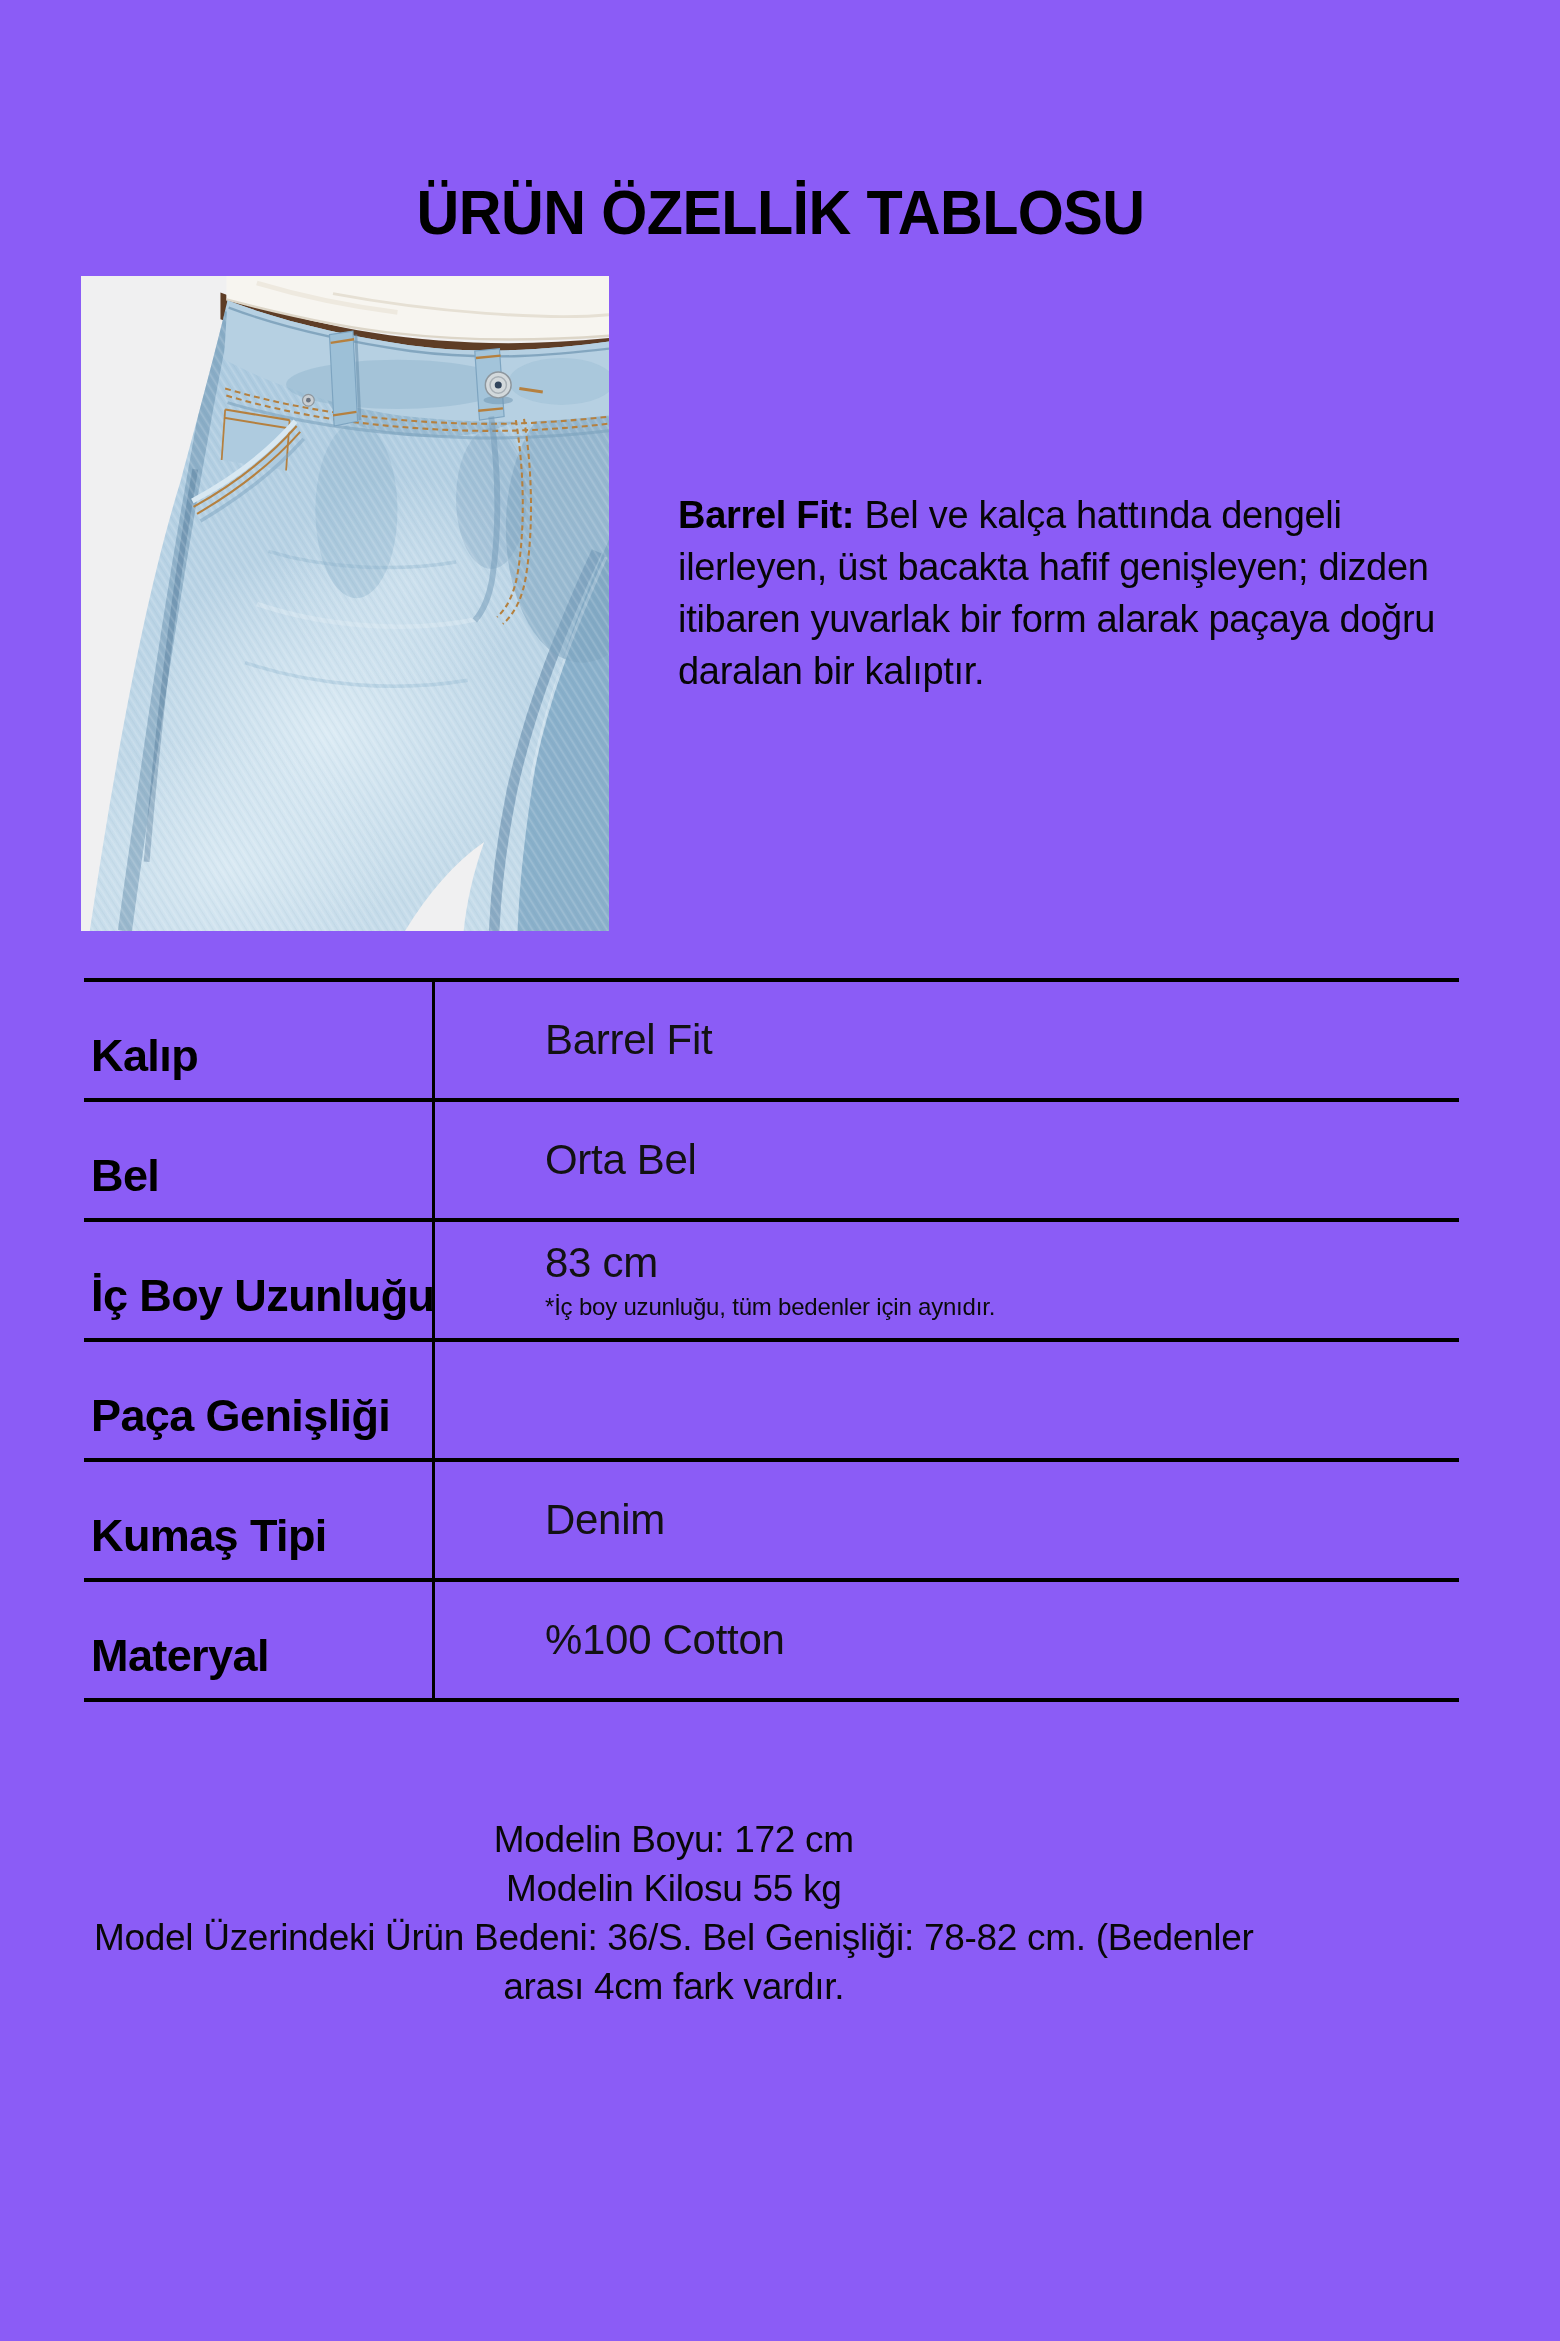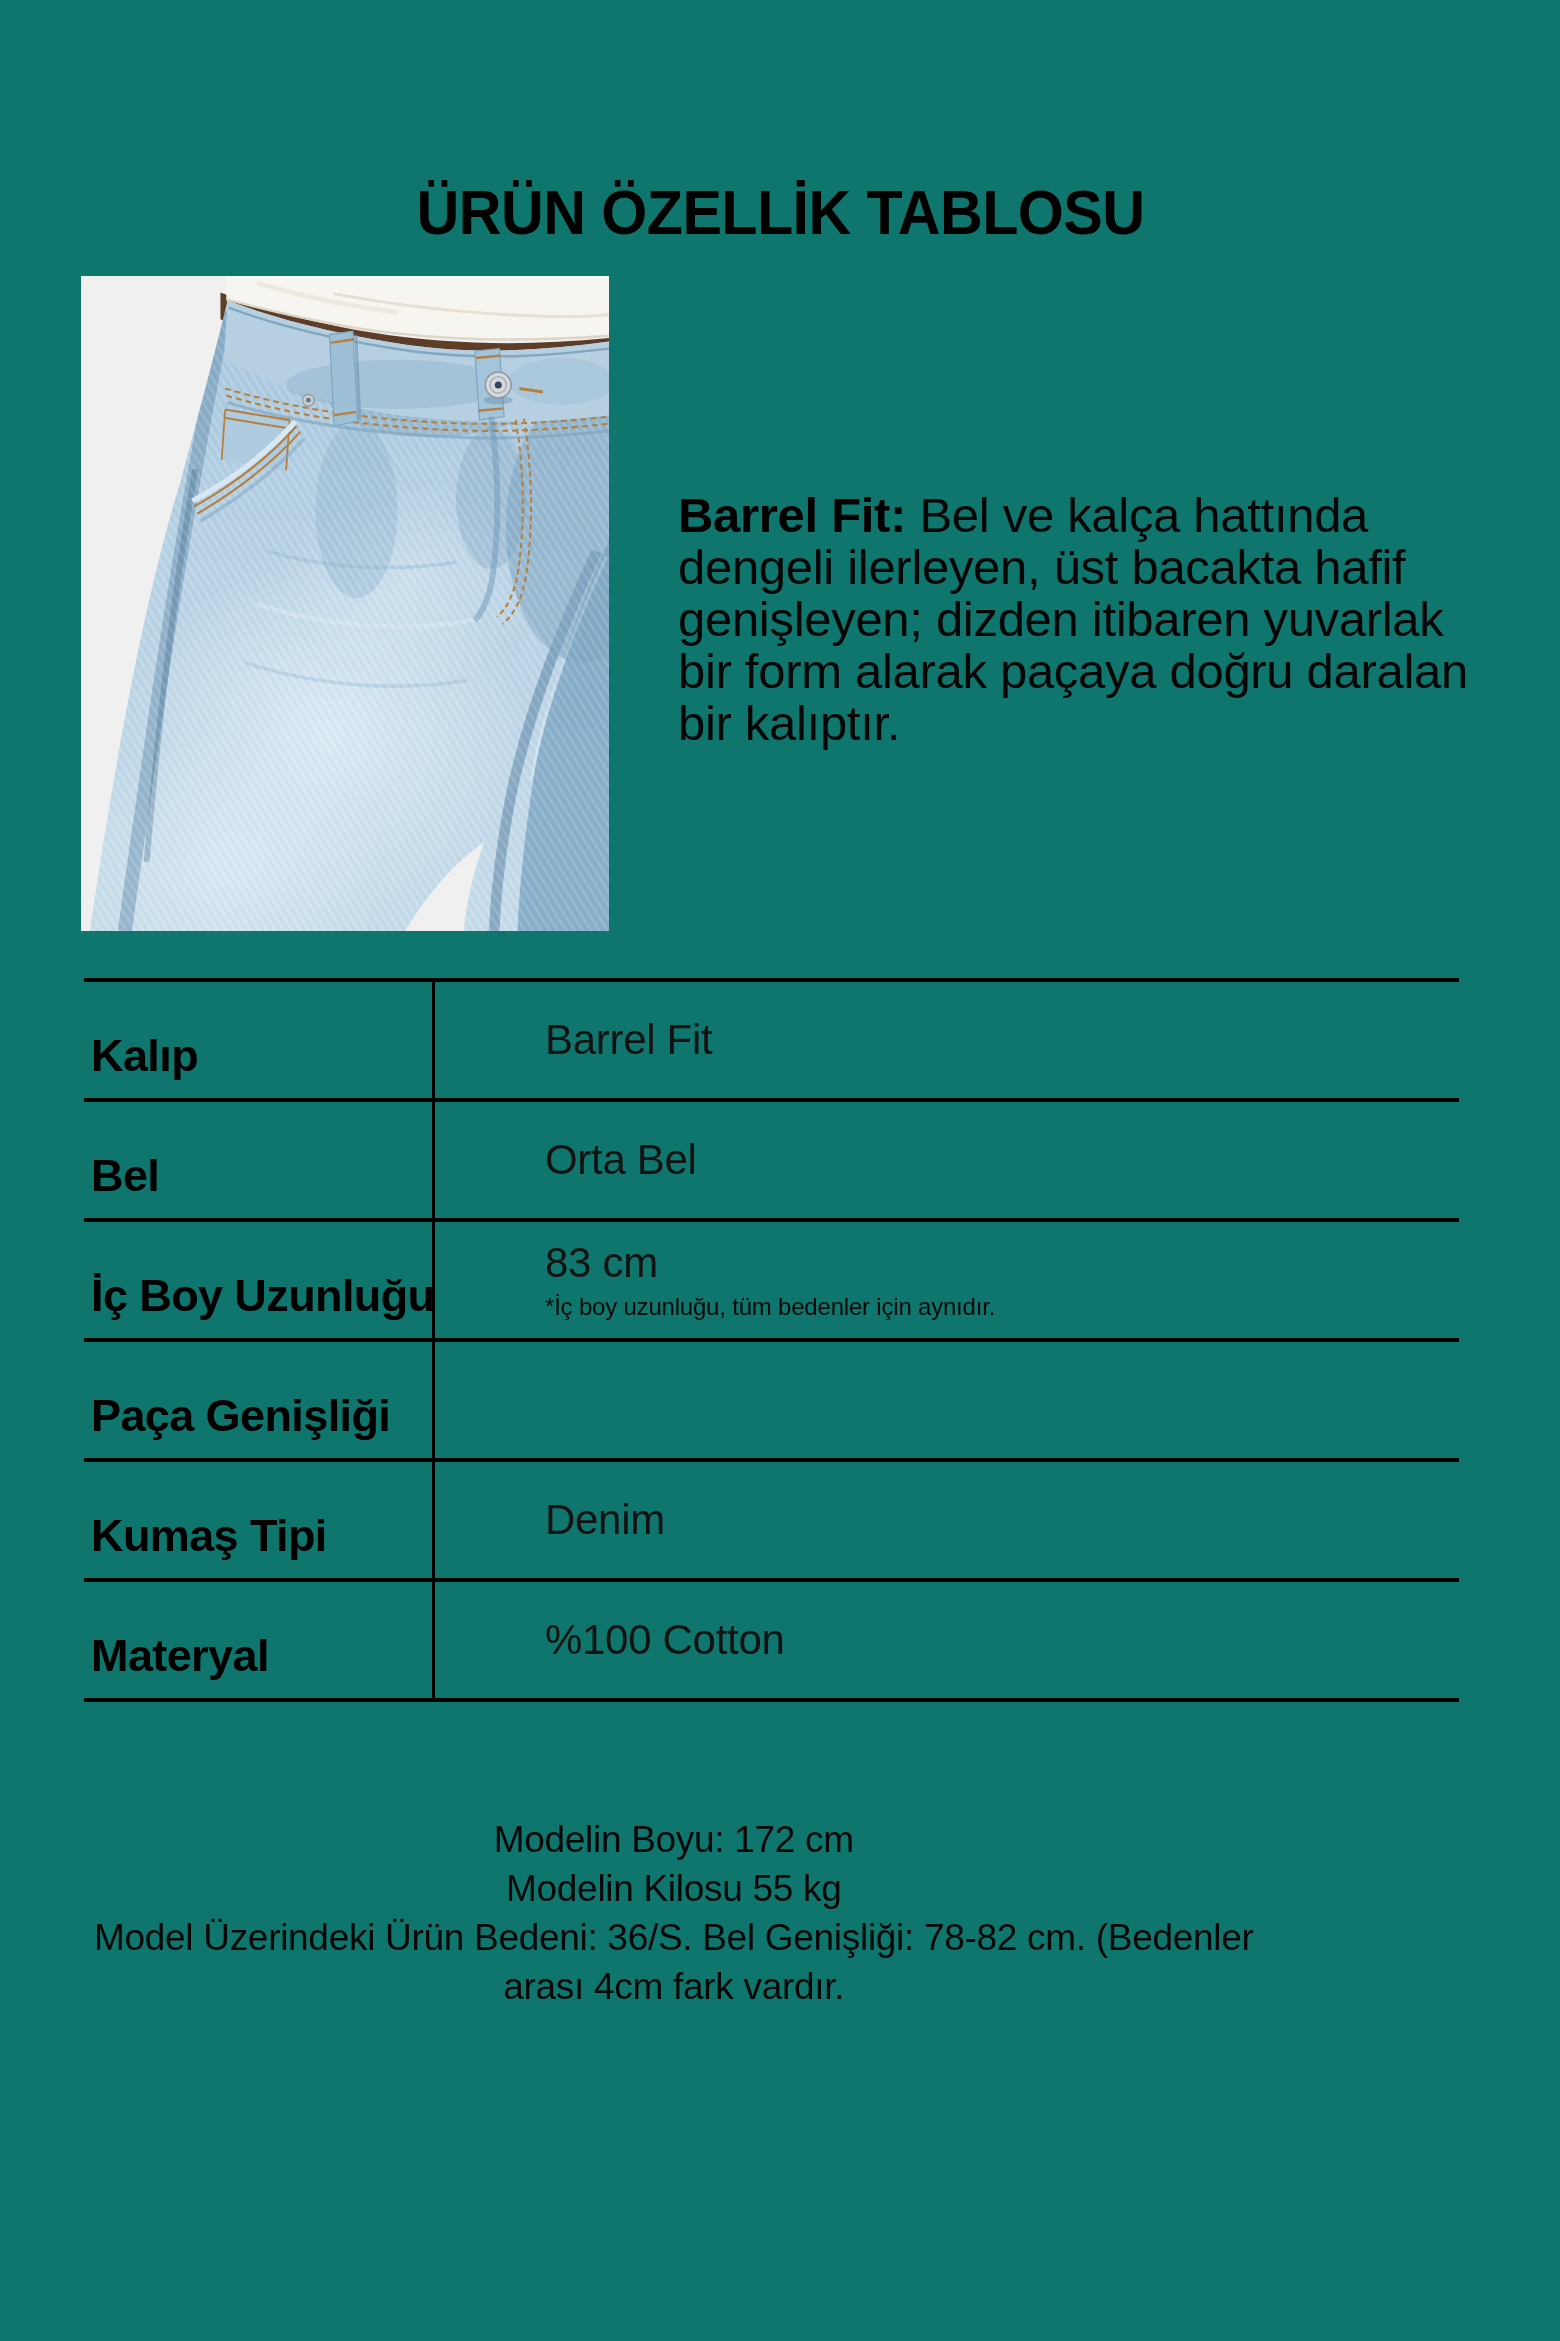--- a/index.html
+++ b/index.html
@@ -1,40 +1,40 @@
 <!DOCTYPE html>
 <html style="font-size:9.4px"><head>
 <meta charset="utf-8">
 <style>
   html,body{margin:0;padding:0;background:#ffffff;}
   .page{
     position:relative;
     width:1561px;height:2342px;
-    background:#0f766e;
+    background:#8b5cf6;
     font-family:"Liberation Sans", sans-serif;
     color:#000;
     overflow:hidden;
   }
   
   .title{
     position:absolute;top:176px;left:0;width:100%;
     text-align:center;
     font-size:63px;font-weight:bold;letter-spacing:-0.6px;
     transform:scaleX(.94);transform-origin:50% 50%;
     white-space:nowrap;
   }
   
   .photo{
     position:absolute;left:81px;top:276px;width:528px;height:655px;
   }
   .photo svg{display:block;width:100%;height:100%;}
   
   .desc{
     position:absolute;left:678px;top:489px;width:820px;
-    font-size:49px;line-height:52px;color:#060606;
+    font-size:38px;line-height:52px;color:#060606;
     letter-spacing:-0.3px;
   }
   .desc b{font-weight:bold;color:#000;}
   
   .spec-table{
     position:absolute;left:84px;top:978px;width:1375px;
     border-bottom:4.1px solid #000;
   }
   .spec-row{
     display:flex;height:116px;border-top:4.1px solid #000;

